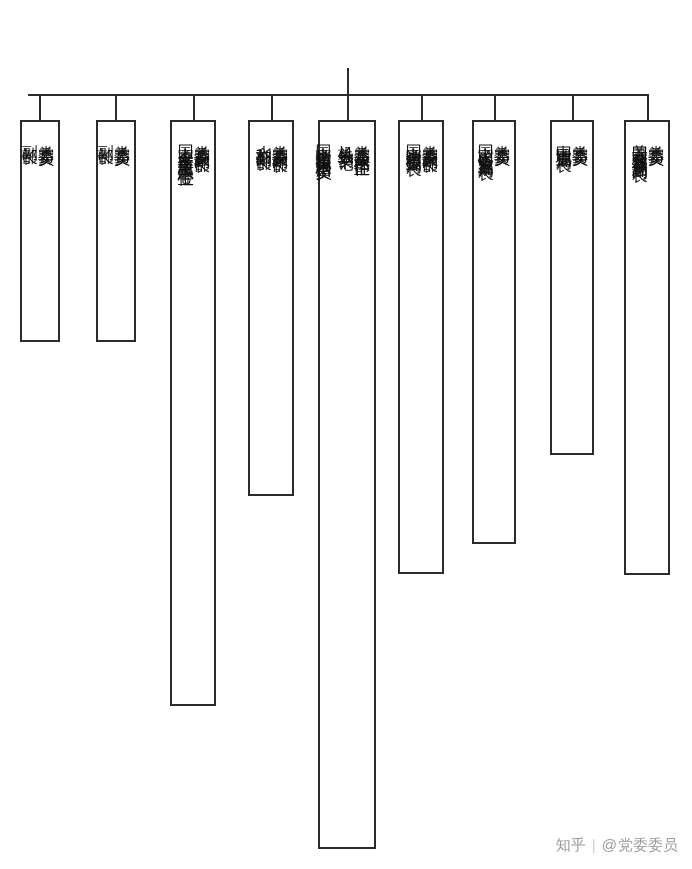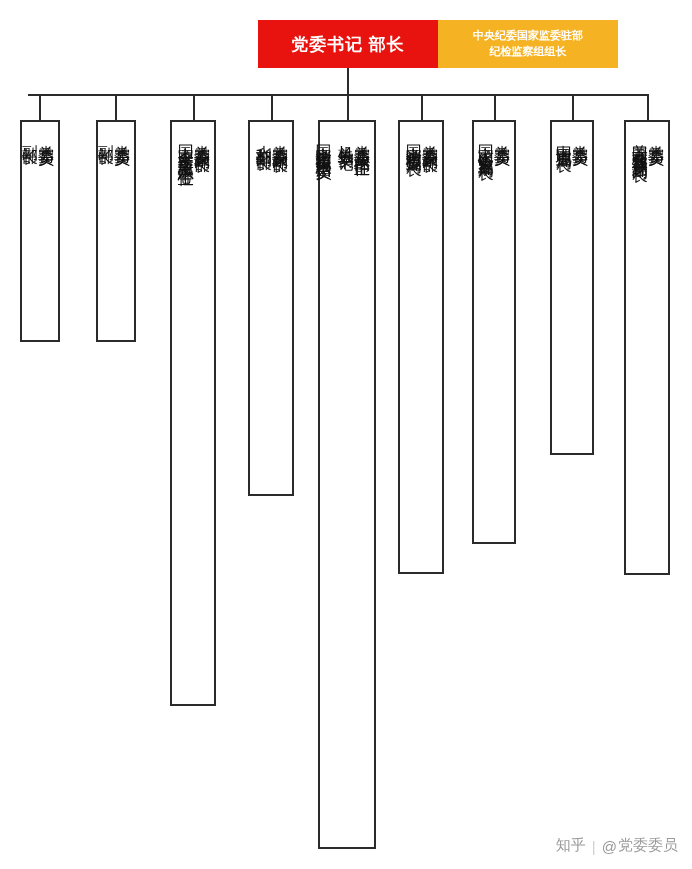--- a/index.html
+++ b/index.html
@@ -108,21 +108,21 @@
   .node .col.gap {
     margin-left: 6px;
   }
 
   
   .watermark {
     position: absolute;
     right: 14px;
     bottom: 14px;
     display: flex;
-    align-items: flex-end;
+    align-items: flex-start;
     color: #9a9a9a;
     font-size: 15px;
   }
   .watermark .zh-logo {
     font-size: 15px;
     color: #9a9a9a;
     margin-right: 6px;
   }
   .watermark .sep {
     color: #cfcfcf;
@@ -131,29 +131,20 @@
   .watermark .at {
     color: #9a9a9a;
     margin-right: 1px;
   }
 </style>
 </head>
 <body>
 
 <div id="chart">
 
-  <div class="top-row">
-    <div class="box-red">
-      <span>党委书记  部长</span>
-    </div>
-    <div class="box-orange">
-      <span>中央纪委国家监委驻部</span>
-      <span>纪检监察组组长</span>
-    </div>
-  </div>
 
   <div class="v-stem"></div>
   <div class="h-bus"></div>
 
   <div class="drop" style="left:39px"></div>
   <div class="drop" style="left:115px"></div>
   <div class="drop" style="left:193px"></div>
   <div class="drop" style="left:271px"></div>
   <div class="drop" style="left:347px"></div>
   <div class="drop" style="left:421px"></div>

